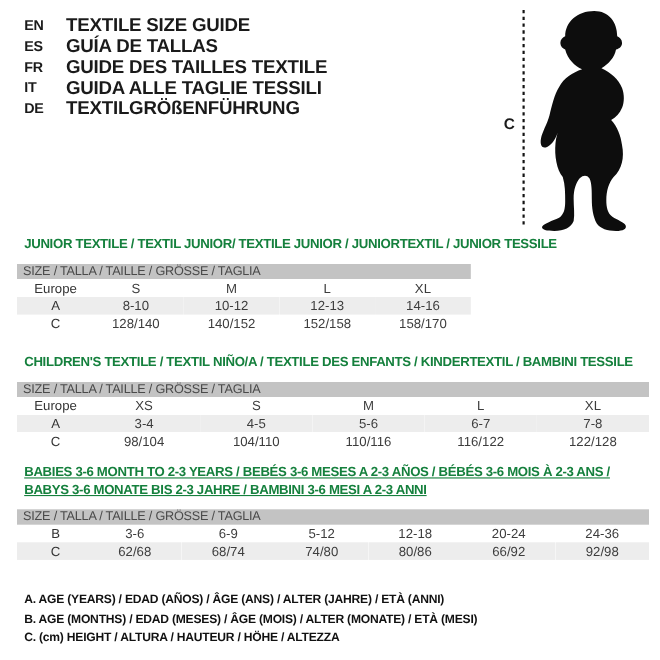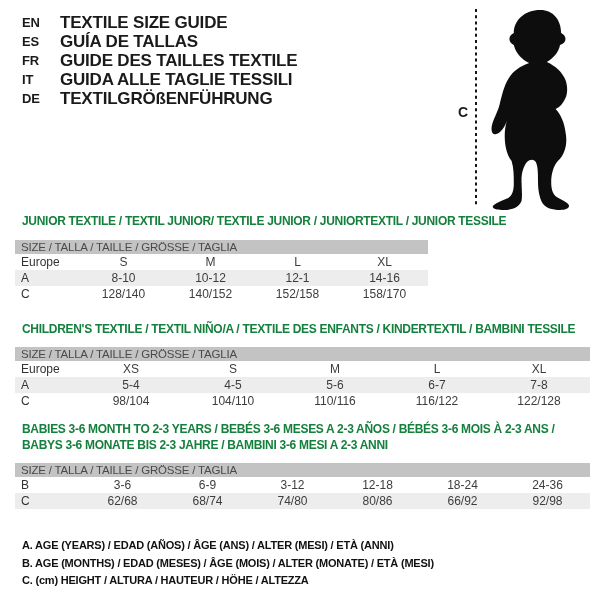--- a/index.html
+++ b/index.html
@@ -18,21 +18,21 @@
   .figure-label{position:absolute;left:8px;top:100px;font-size:14px;font-weight:bold;}
   
   .tbl-title{
     position:absolute;left:22px;font-size:12px;font-weight:bold;letter-spacing:-.3px;
     line-height:16px;white-space:nowrap;color:#15803d;
   }
   
   table.tbl{position:absolute;left:15px;border-collapse:collapse;table-layout:fixed;}
   table.tbl td{padding:0;font-size:12px;color:#3d3d3d;height:16px;line-height:16px;
     text-align:center;overflow:hidden;white-space:nowrap;}
-  table.tbl td.lbl{text-align:left;padding-left:6px;color:#333;}
+  table.tbl td.lbl{text-align:center;padding-left:6px;color:#333;}
   table.tbl tr.bar td{
     background:#c3c3c3;color:#4a4a4a;text-align:left;padding-left:6px;
     height:14px;line-height:14px;font-size:11.5px;letter-spacing:-.2px;margin-top:12px;
   }
   table.tbl tr.shade td{background:#ededed;}
   .w-narrow{width:413px;}
   .w-full{width:575px;}
   col.c-label{width:65px;}
   
   .footnotes{position:absolute;left:22px;top:537px;}
@@ -105,21 +105,21 @@
       <td class="lbl">Europe</td>
       <td>S</td>
       <td>M</td>
       <td>L</td>
       <td>XL</td>
     </tr>
     <tr class="shade">
       <td class="lbl">A</td>
       <td>8-10</td>
       <td>10-12</td>
-      <td>12-1</td>
+      <td>12-13</td>
       <td>14-16</td>
     </tr>
     <tr>
       <td class="lbl">C</td>
       <td>128/140</td>
       <td>140/152</td>
       <td>152/158</td>
       <td>158/170</td>
     </tr>
     </tbody>
@@ -142,38 +142,38 @@
     <tr>
       <td class="lbl">Europe</td>
       <td>XS</td>
       <td>S</td>
       <td>M</td>
       <td>L</td>
       <td>XL</td>
     </tr>
     <tr class="shade">
       <td class="lbl">A</td>
-      <td>5-4</td>
+      <td>3-4</td>
       <td>4-5</td>
       <td>5-6</td>
       <td>6-7</td>
       <td>7-8</td>
     </tr>
     <tr>
       <td class="lbl">C</td>
       <td>98/104</td>
       <td>104/110</td>
       <td>110/116</td>
       <td>116/122</td>
       <td>122/128</td>
     </tr>
     </tbody>
   </table>
 
-  <div class="tbl-title" style="top:421px;">
+  <div class="tbl-title" style="top:421px;text-decoration:underline;">
     <div>BABIES 3-6 MONTH TO 2-3 YEARS / BEBÉS 3-6 MESES A 2-3 AÑOS / BÉBÉS 3-6 MOIS À 2-3 ANS /</div>
     <div>BABYS 3-6 MONATE BIS 2-3 JAHRE / BAMBINI 3-6 MESI A 2-3 ANNI</div>
   </div>
   <table class="tbl w-full" style="top:463px;">
     <colgroup>
         <col class="c-label">
         <col>
         <col>
         <col>
         <col>
@@ -181,36 +181,36 @@
         <col>
       </colgroup>
     <tbody>
     <tr class="bar">
       <td colspan="7">SIZE / TALLA / TAILLE / GRÖSSE / TAGLIA</td>
     </tr>
     <tr>
       <td class="lbl">B</td>
       <td>3-6</td>
       <td>6-9</td>
-      <td>3-12</td>
+      <td>5-12</td>
       <td>12-18</td>
-      <td>18-24</td>
+      <td>20-24</td>
       <td>24-36</td>
     </tr>
     <tr class="shade">
       <td class="lbl">C</td>
       <td>62/68</td>
       <td>68/74</td>
       <td>74/80</td>
       <td>80/86</td>
       <td>66/92</td>
       <td>92/98</td>
     </tr>
     </tbody>
   </table>
 
   <div class="footnotes">
-    <div class="footnote">A. AGE (YEARS) / EDAD (AÑOS) / ÂGE (ANS) / ALTER (MESI) / ETÀ (ANNI)</div>
+    <div class="footnote">A. AGE (YEARS) / EDAD (AÑOS) / ÂGE (ANS) / ALTER (JAHRE) / ETÀ (ANNI)</div>
     <div class="footnote">B. AGE (MONTHS) / EDAD (MESES) / ÂGE (MOIS) / ALTER (MONATE) / ETÀ (MESI)</div>
     <div class="footnote">C. (cm) HEIGHT / ALTURA / HAUTEUR / HÖHE / ALTEZZA</div>
   </div>
 
 </div>
 
 </body></html>

